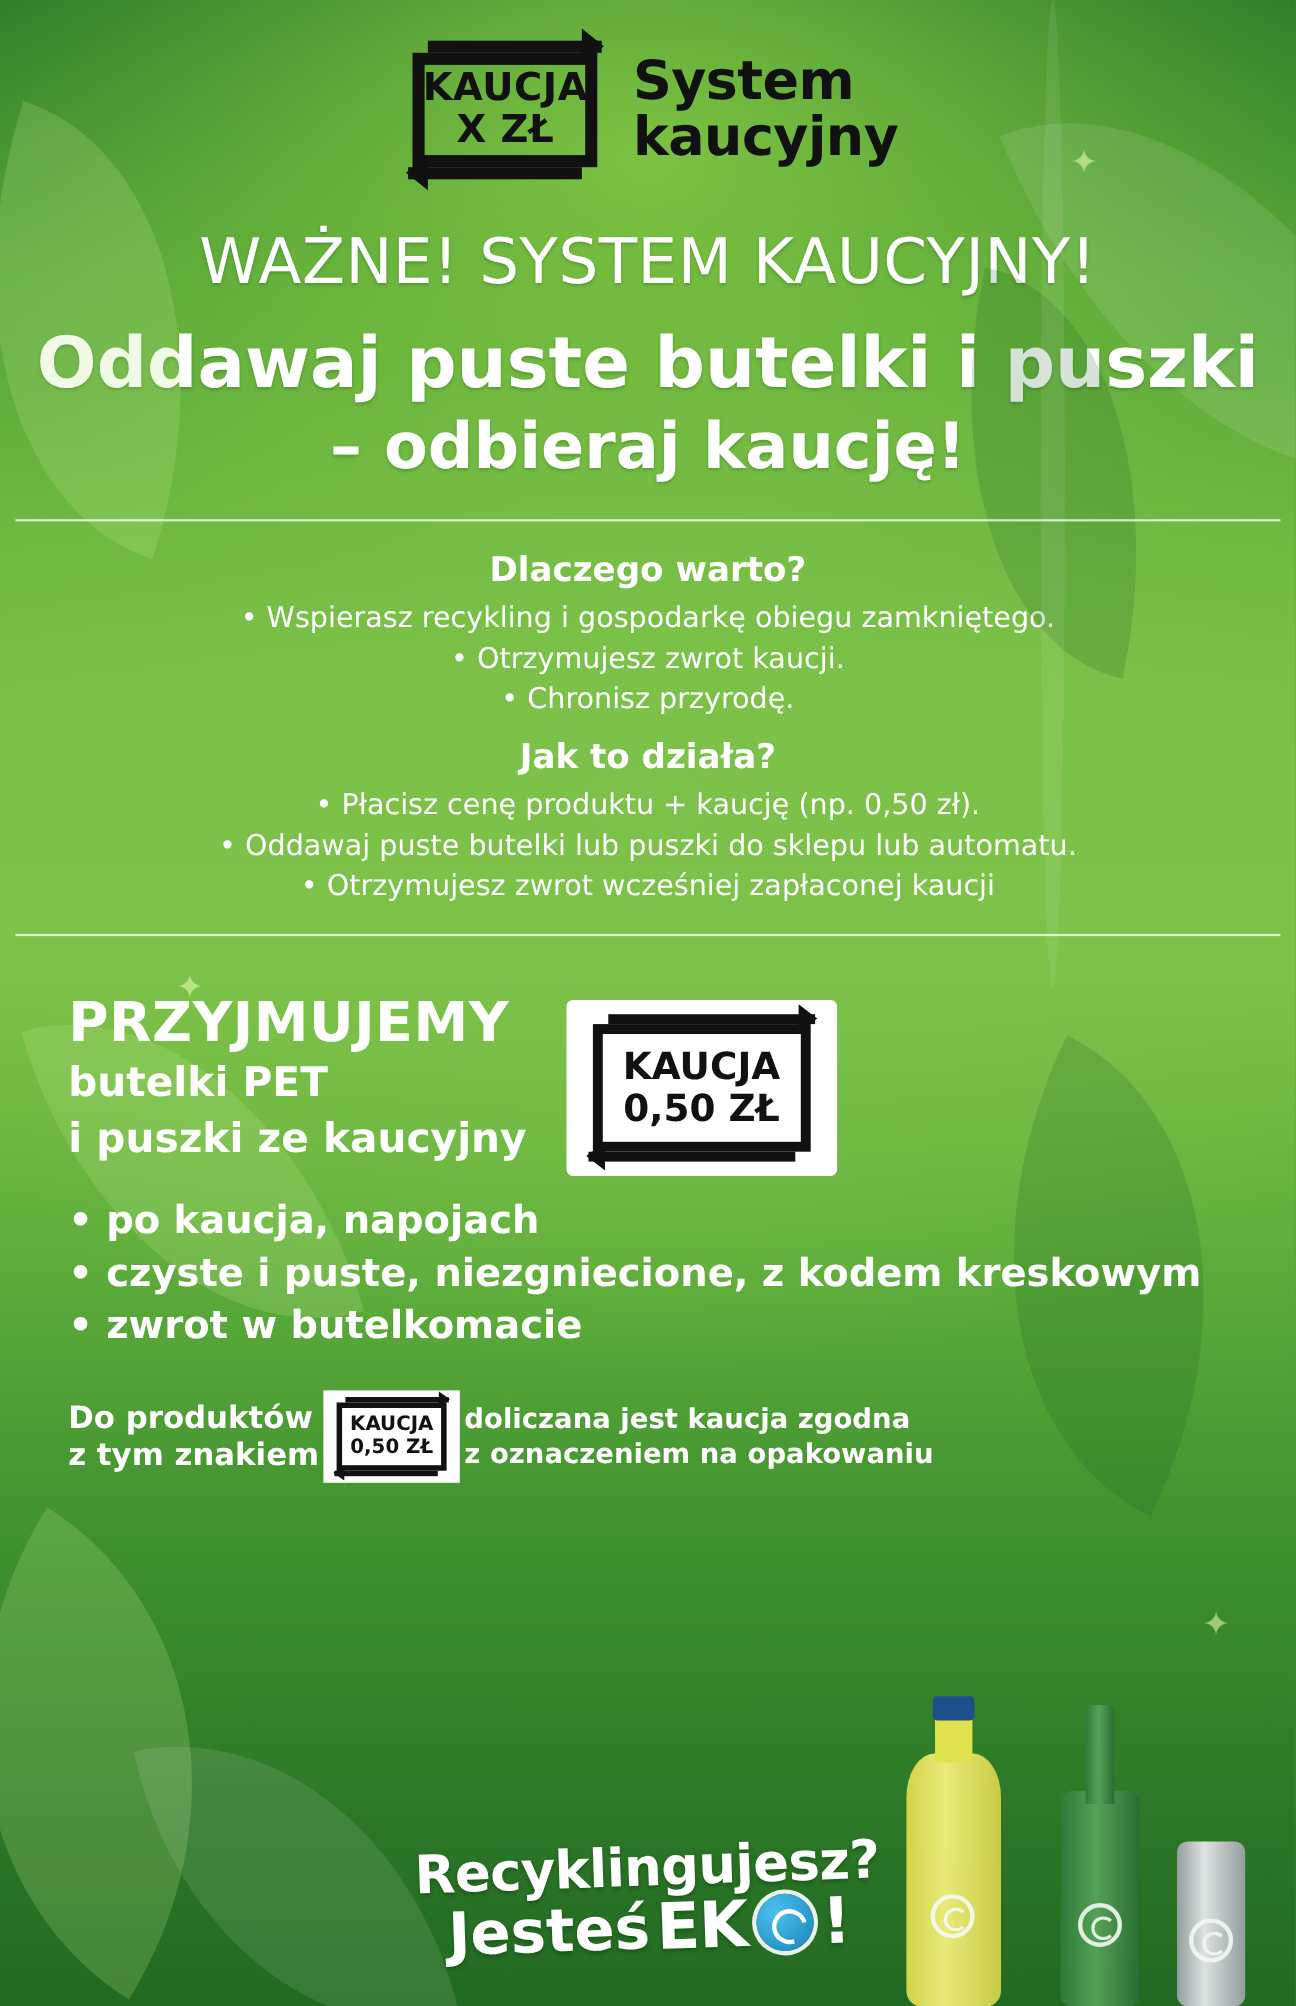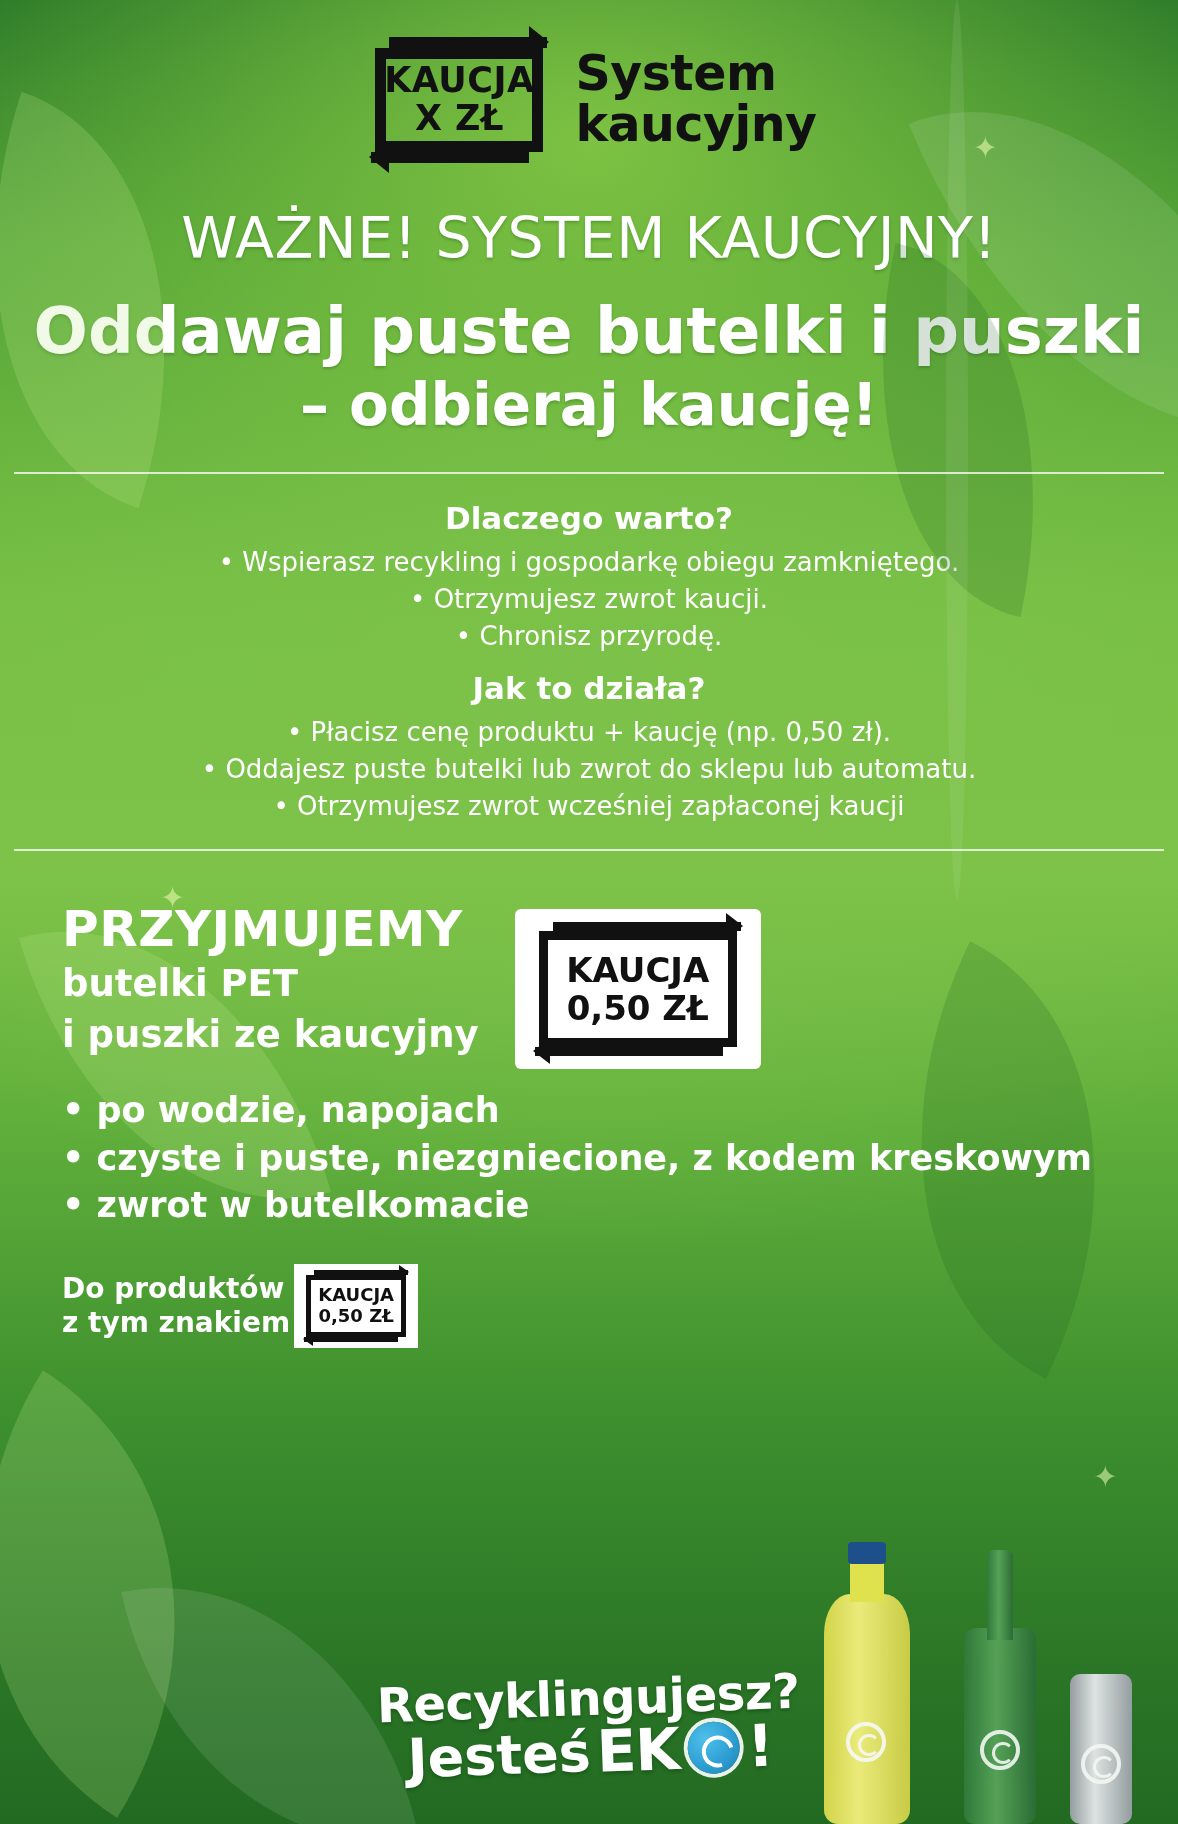--- a/index.html
+++ b/index.html
@@ -488,21 +488,21 @@
     <h3>Dlaczego warto?</h3>
     <ul>
       <li>• Wspierasz recykling i gospodarkę obiegu zamkniętego.</li>
       <li>• Otrzymujesz zwrot kaucji.</li>
       <li>• Chronisz przyrodę.</li>
     </ul>
     <div class="gap"></div>
     <h3>Jak to działa?</h3>
     <ul>
       <li>• Płacisz cenę produktu + kaucję (np. 0,50 zł).</li>
-      <li>• Oddajesz puste butelki lub zwrot do sklepu lub automatu.</li>
+      <li>• Oddawaj puste butelki lub puszki do sklepu lub automatu.</li>
       <li>• Otrzymujesz zwrot wcześniej zapłaconej kaucji</li>
     </ul>
   </div>
 
   <div class="divider" style="margin-top:24px;"></div>
 
   <div class="accept">
     <div class="accept-top">
       <div class="accept-left">
         <div class="big">PRZYJMUJEMY</div>
@@ -513,39 +513,43 @@
         <div class="arrow-top"></div>
         <div class="box"></div>
         <div class="arrow-bottom"></div>
         <div class="txt">
           <span>KAUCJA</span><br>
           <span>0,50 ZŁ</span>
         </div>
       </div>
     </div>
     <ul class="accept-list">
-      <li>• po wodzie, napojach</li>
+      <li>• po kaucja, napojach</li>
       <li>• czyste i puste, niezgniecione, z kodem kreskowym</li>
       <li>• zwrot w butelkomacie</li>
     </ul>
   </div>
 
   <div class="note-row">
     <div class="note-left">
       <div>Do produktów</div>
       <div>z tym znakiem</div>
     </div>
     <div class="mark-small">
       <div class="arrow-top"></div>
       <div class="box"></div>
       <div class="arrow-bottom"></div>
       <div class="txt">
         <span>KAUCJA</span><br>
         <span>0,50 ZŁ</span>
       </div>
+    </div>
+    <div class="note-right">
+      <div>doliczana jest kaucja zgodna</div>
+      <div>z oznaczeniem na opakowaniu</div>
     </div>
   </div>
 
   <div class="bottle-pet">
     <div class="recycle-badge" style="left:22px; bottom:62px;"></div>
   </div>
   <div class="bottle-glass">
     <div class="recycle-badge" style="left:16px; bottom:54px;"></div>
   </div>
   <div class="can">

